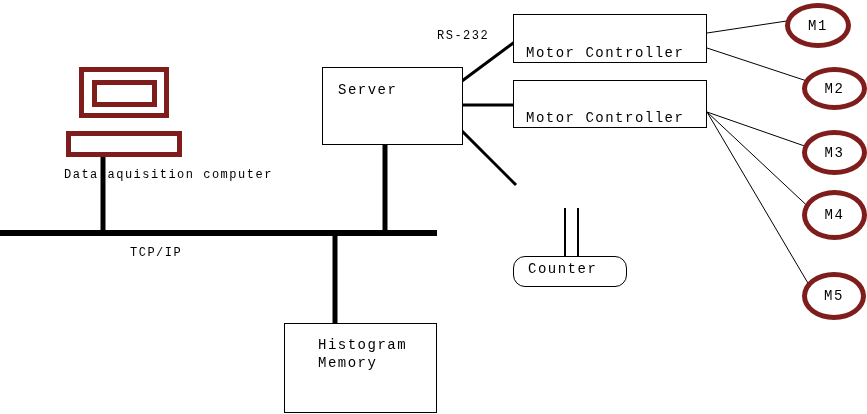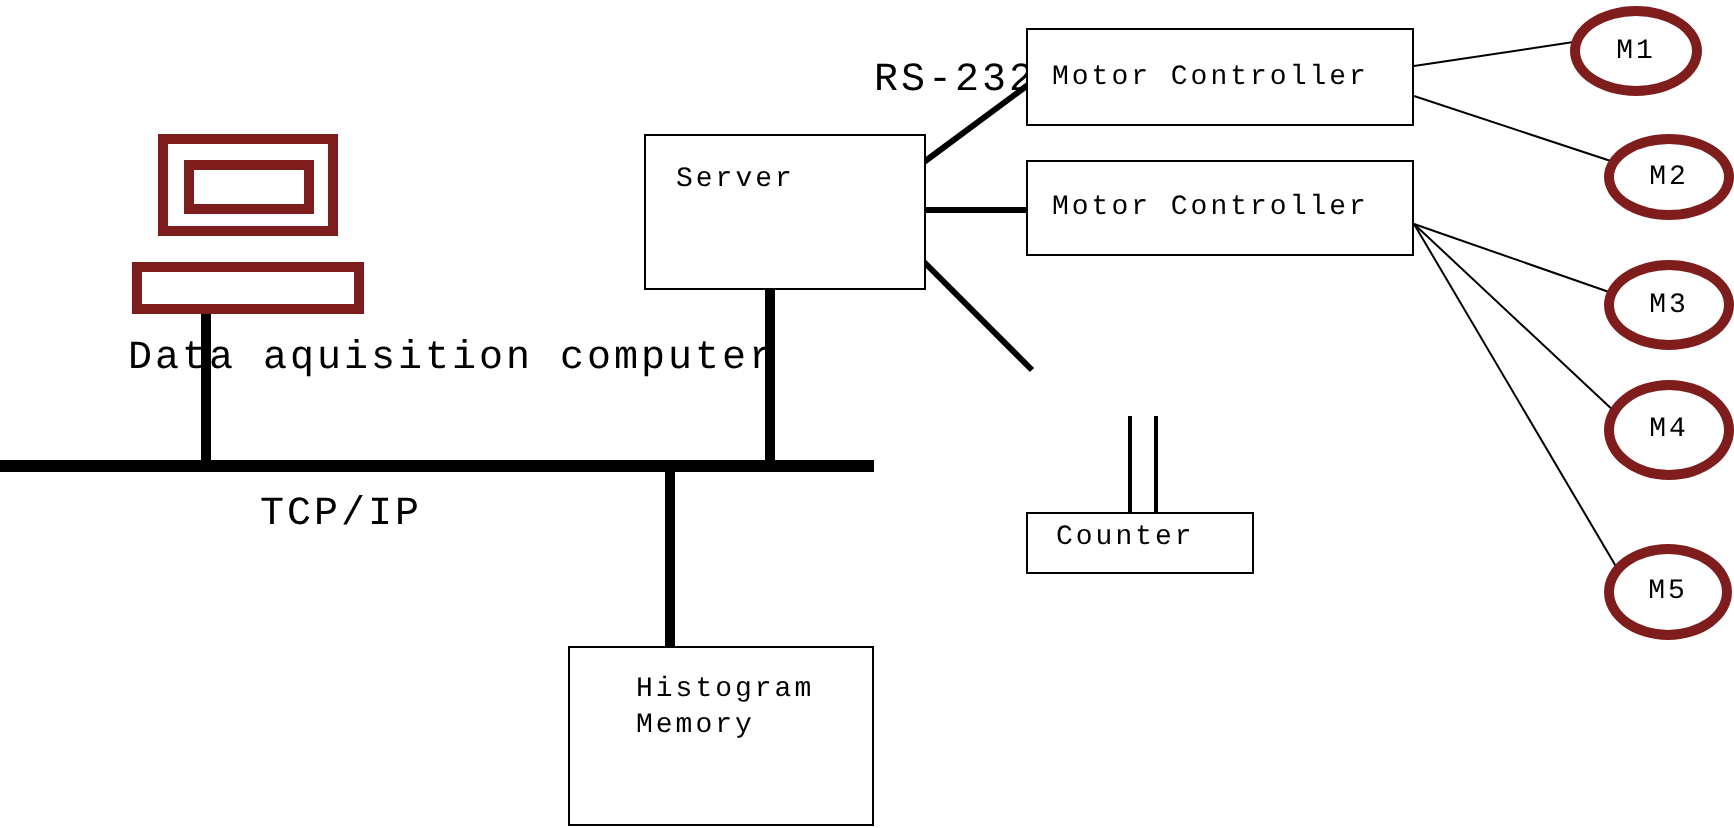--- a/index.html
+++ b/index.html
@@ -34,40 +34,40 @@
     white-space: nowrap;
   }
   .shape {
     position: absolute;
     background: #ffffff;
     border: 5px solid #7f1d1d;
     box-sizing: border-box;
   }
   .vcenter {
     display: flex;
-    align-items: center;
+    align-items: flex-end;
     font-family: Liberation Mono, monospace;
   }
   .ellipse {
     border-radius: 50%;
     display: flex;
     align-items: center;
     justify-content: center;
   }
   .floating-label {
     position: absolute;
-    font-size: 20px;
+    font-size: 12px;
     letter-spacing: 1.5px;
     white-space: nowrap;
   }
   #terminal-server { left: 322px; top: 67px;  width: 141px; height: 78px; padding: 13px 0 0 15px; }
   #motor-controller-1 { left: 513px; top: 14px;  width: 194px; height: 49px; padding-left: 12px; }
   #motor-controller-2 { left: 513px; top: 80px;  width: 194px; height: 48px; padding-left: 12px; }
   #counter-box { left: 513px; top: 170px; width: 169px; height: 38px; padding-left: 14px; }
-  #counter     { left: 513px; top: 256px; width: 114px; height: 31px; padding: 3px 0 0 14px; }
+  #counter     { left: 513px; top: 256px; width: 114px; height: 31px; padding: 3px 0 0 14px; border-radius: 12px; }
   #histogram-memory { left: 284px; top: 323px; width: 153px; height: 90px; padding: 12px 0 0 33px; }
   #monitor-outer  { left: 79px; top: 67px;  width: 90px;  height: 51px; }
   #monitor-screen { left: 92px; top: 80px;  width: 65px;  height: 27px; }
   #keyboard       { left: 66px; top: 131px; width: 116px; height: 26px; }
   #motor-m1 { left: 785px; top: 3px;   width: 66px; height: 45px; }
   #motor-m2 { left: 802px; top: 67px;  width: 65px; height: 43px; }
   #motor-m3 { left: 802px; top: 130px; width: 65px; height: 45px; }
   #motor-m4 { left: 802px; top: 190px; width: 65px; height: 50px; }
   #motor-m5 { left: 802px; top: 272px; width: 64px; height: 48px; }
   .ellipse { font-size: 14px; letter-spacing: 1.5px; }

